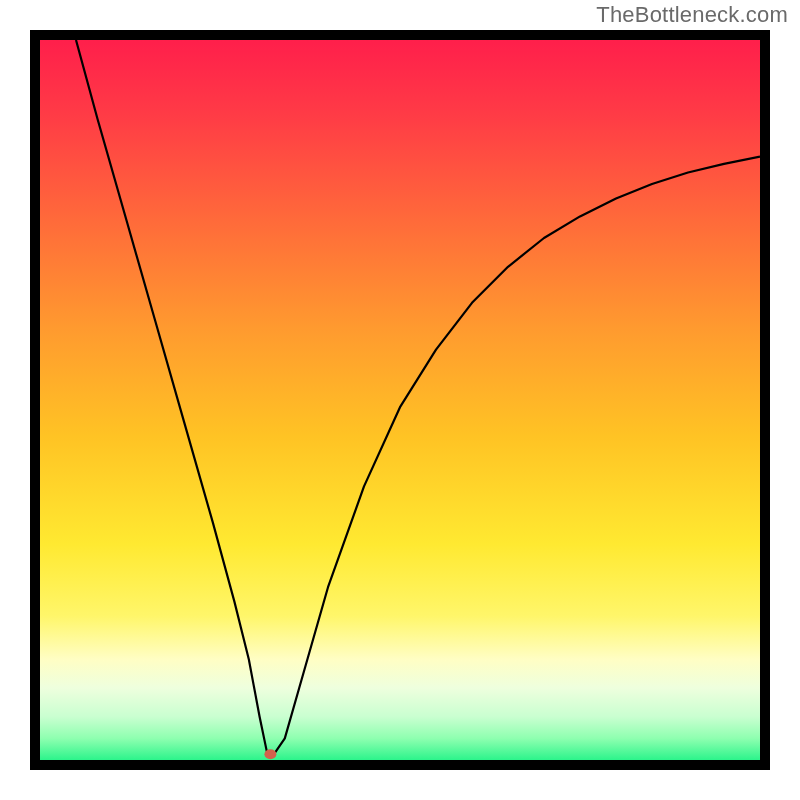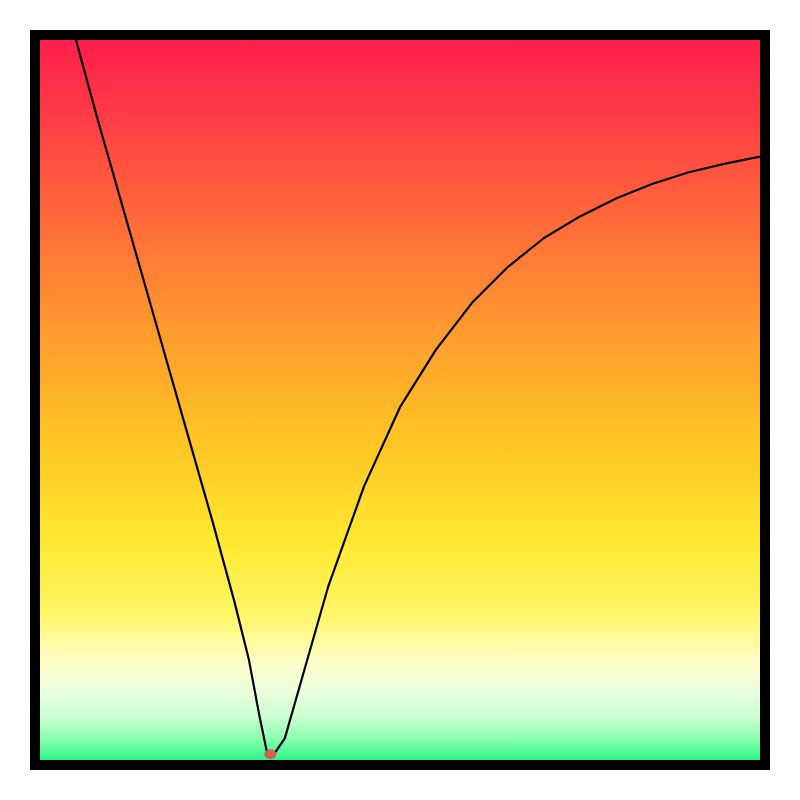--- a/index.html
+++ b/index.html
@@ -50,20 +50,21 @@
     width: 720px;
     height: 720px;
     display: block;
   }
 </style>
 </head>
 <body>
 
 <div class="wrapper">
 
+  <div class="watermark">TheBottleneck.com</div>
 
   <div class="frame">
     <div class="plot-area">
       <svg class="chart-svg" viewBox="0 0 720 720" preserveAspectRatio="none">
         <defs>
           <linearGradient id="bg-grad" x1="0" y1="0" x2="0" y2="1">
           <stop offset="0%" stop-color="#ff1f4b"></stop>
               <stop offset="10%" stop-color="#ff3a46"></stop>
               <stop offset="25%" stop-color="#ff6a3a"></stop>
               <stop offset="40%" stop-color="#ff9a2f"></stop>

